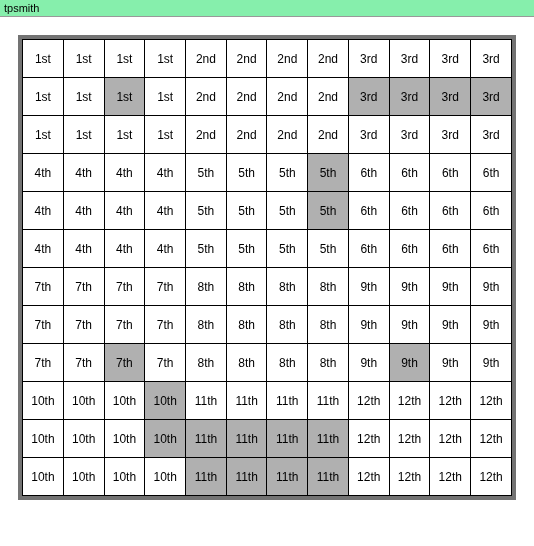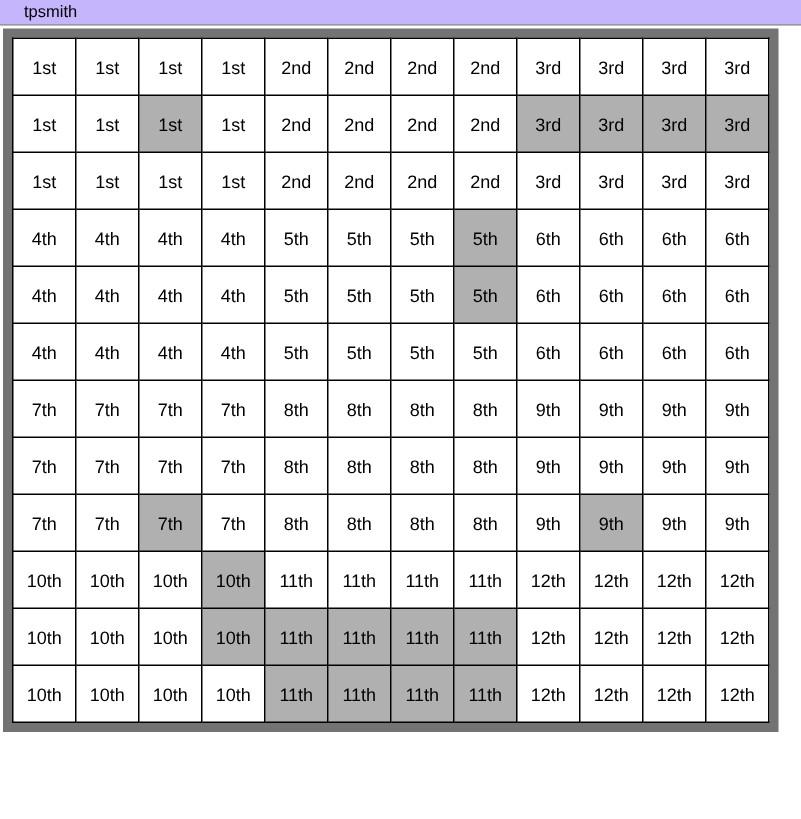--- a/index.html
+++ b/index.html
@@ -4,29 +4,29 @@
   <style>
     * { margin: 0; padding: 0; box-sizing: border-box; }
     body {
       font-family: Arial, sans-serif;
       font-size: 12px;
       background: #fff;
       width: 534px;
       min-height: 546px;
     }
     .title-bar {
-      background: #c4b5fd;
-      padding: 2px 16px;
+      background: #86efac;
+      padding: 2px 4px;
       font-size: 11px;
       border-bottom: 1px solid #999;
     }
     .grid-container {
-      border: 6px solid #737373;
+      border: 4px solid #737373;
       display: inline-block;
-      margin: 2px;
+      margin: 18px;
     }
     table {
       border-collapse: collapse;
       table-layout: fixed;
     }
     td {
       width: 42px;
       height: 38px;
       border: 1px solid #000;
       text-align: center;

